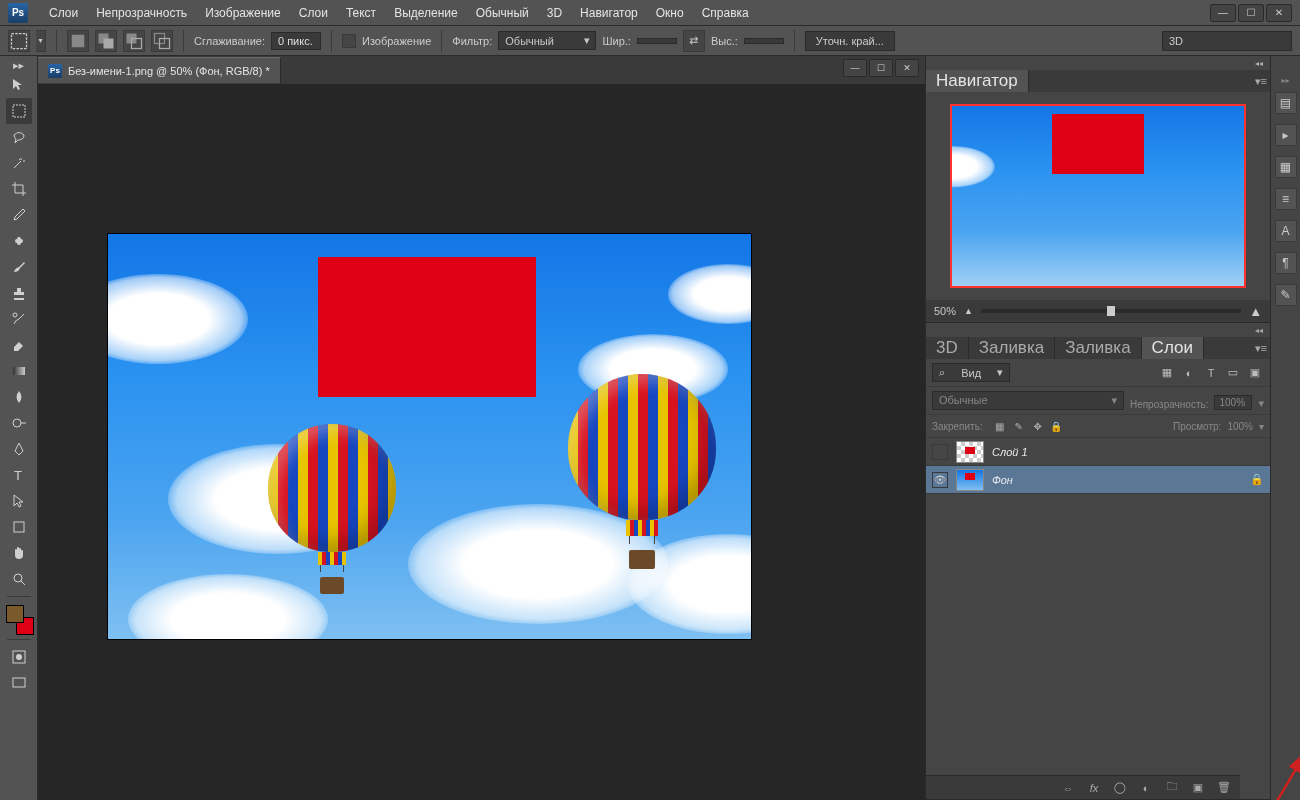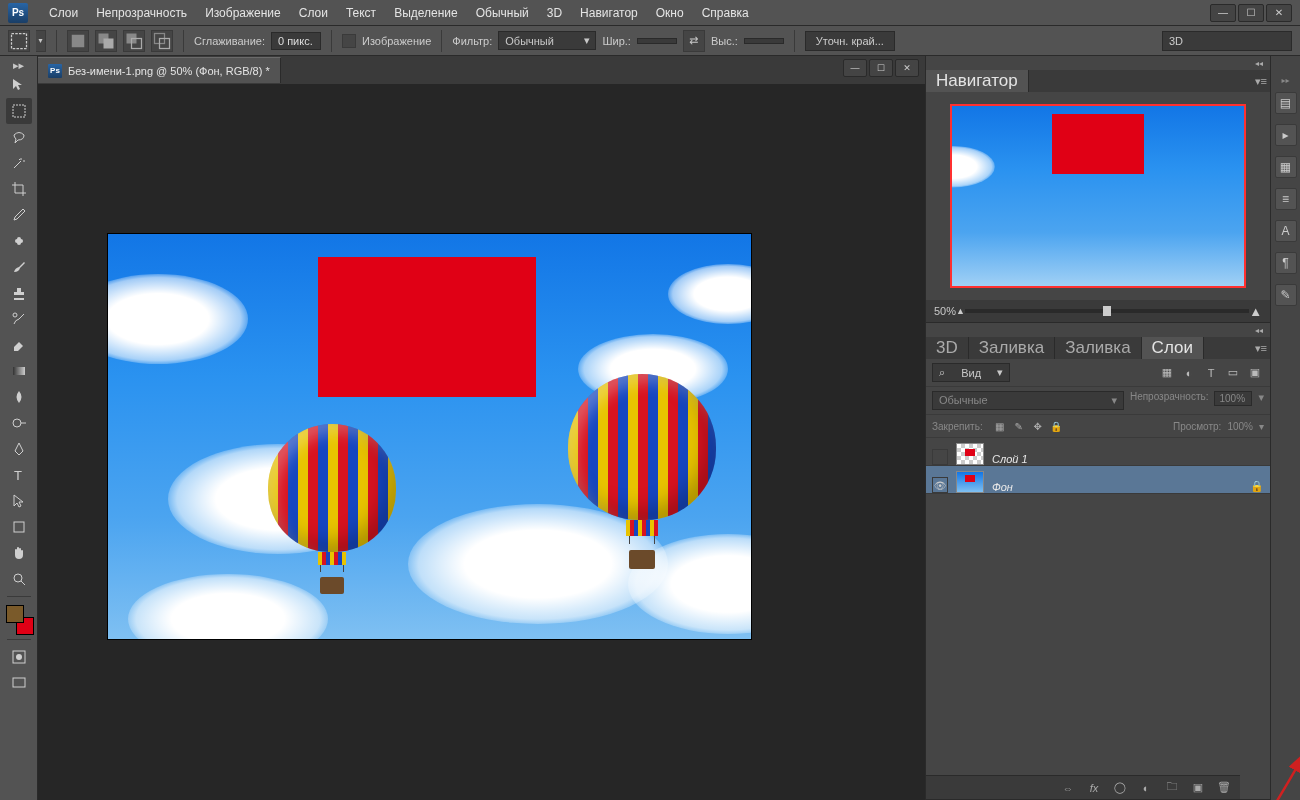--- a/index.html
+++ b/index.html
@@ -67,40 +67,40 @@
   .panel-tab{background:#535353;padding:0 10px;line-height:22px;font-size:17px;color:#e4e4e4;border-right:1px solid #2a2a2a;}
   .panel-tab.dim{background:#3a3a3a;color:#aaa;}
   .panel-menu{margin-left:auto;width:18px;text-align:center;color:#aaa;}
   .panel-collapse{width:22px;color:#aaa;display:flex;align-items:center;justify-content:center;font-size:8px;}
 
   
   .nav-body{padding:12px;background:#454545;}
   .nav-thumb{border:2px solid #ff3030;width:296px;height:184px;background:linear-gradient(to bottom,#1276e6 0%,#2a92f0 35%,#4ba4f0 70%,#a0d0f5 100%);position:relative;overflow:hidden;margin:0 auto;}
   .nav-thumb .red-rect{left:100px;top:8px;width:92px;height:60px;}
   .nav-thumb .cloud{transform:scale(.46);transform-origin:top left;}
-  .nav-zoom{display:flex;align-items:center;padding:4px 8px;background:#3a3a3a;height:22px;}
+  .nav-zoom{display:flex;align-items:center;padding:4px 8px;gap:8px;background:#3a3a3a;height:22px;}
   .nav-zoom .track{flex:1;height:4px;background:#2a2a2a;position:relative;}
   .nav-zoom .knob{position:absolute;left:50%;top:-3px;width:8px;height:10px;background:#ccc;transform:translateX(-50%);}
   .nav-zoom .tri{font-size:9px;color:#ccc;}
 
   
   .layers-body{background:#454545;}
   .layers-tools{display:flex;align-items:center;padding:4px 6px;gap:4px;border-bottom:1px solid #3a3a3a;}
   .layers-tools .kind{background:#3a3a3a;border:1px solid #2a2a2a;padding:2px 6px;display:flex;align-items:center;gap:16px;font-size:11px;}
   .layers-tools .filt-ico{width:18px;height:18px;display:flex;align-items:center;justify-content:center;color:#bbb;font-size:11px;}
-  .layers-row2{display:flex;align-items:flex-start;padding:4px 6px;gap:6px;border-bottom:1px solid #3a3a3a;}
+  .layers-row2{display:flex;align-items:flex-end;padding:4px 6px;gap:6px;border-bottom:1px solid #3a3a3a;}
   .layers-row2 .mode{flex:1;background:#3a3a3a;border:1px solid #2a2a2a;padding:2px 6px;font-size:11px;display:flex;justify-content:space-between;color:#888;}
   .layers-row2 .lbl{color:#888;font-size:10px;}
   .layers-row2 .val{background:#3a3a3a;border:1px solid #2a2a2a;padding:1px 4px;font-size:10px;color:#888;width:38px;}
   .layers-row3{display:flex;align-items:center;padding:4px 6px;gap:6px;border-bottom:1px solid #3a3a3a;color:#888;font-size:10px;}
   .layers-row3 .lock-icos{display:flex;gap:5px;margin-left:4px;}
   .layers-row3 .li{width:14px;height:14px;display:flex;align-items:center;justify-content:center;font-size:10px;color:#aaa;}
 
   .layer-list{}
-  .layer{display:flex;align-items:flex-end;height:28px;border-bottom:1px solid #3a3a3a;padding:0 6px;gap:8px;}
+  .layer{display:flex;align-items:center;height:28px;border-bottom:1px solid #3a3a3a;padding:0 6px;gap:8px;}
   .layer.sel{background:#5a7796;}
   .layer .vis{width:16px;height:16px;border:1px solid #3a3a3a;display:flex;align-items:center;justify-content:center;font-size:10px;color:#ccc;}
   .layer .thumb{width:28px;height:22px;border:1px solid #888;background:#fff;background-image:linear-gradient(45deg,#ccc 25%,transparent 25%,transparent 75%,#ccc 75%),linear-gradient(45deg,#ccc 25%,transparent 25%,transparent 75%,#ccc 75%);background-size:8px 8px;background-position:0 0,4px 4px;position:relative;}
   .layer .thumb.img{background:linear-gradient(to bottom,#1276e6,#7fc0f2);}
   .layer .thumb.img::after{content:"";position:absolute;left:8px;top:3px;width:10px;height:7px;background:#e00015;}
   .layer .name{font-size:11px;color:#e8e8e8;font-style:italic;}
   .layer .lock{margin-left:auto;font-size:11px;color:#ccc;}
 
   .annot{position:absolute;right:100px;top:480px;pointer-events:none;}
   .annot svg{position:absolute;left:40px;top:-72px;}

